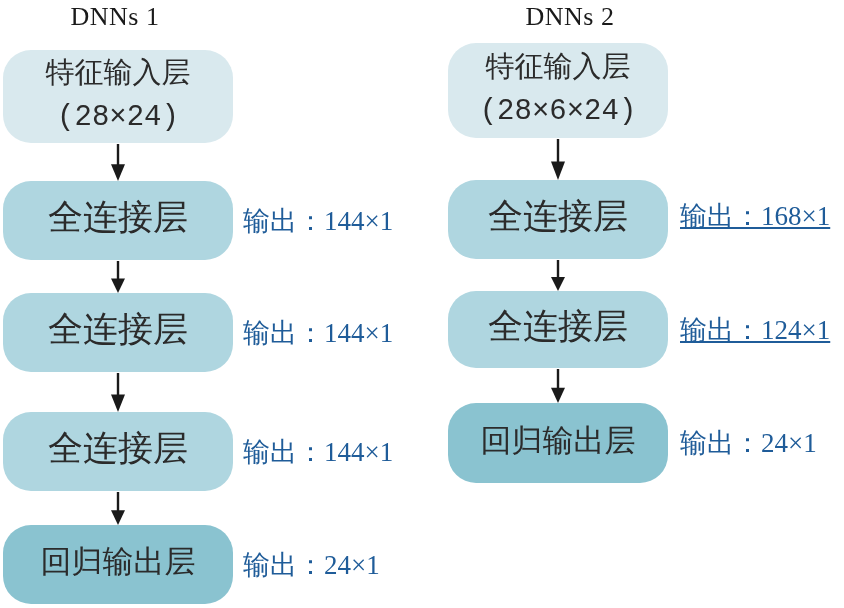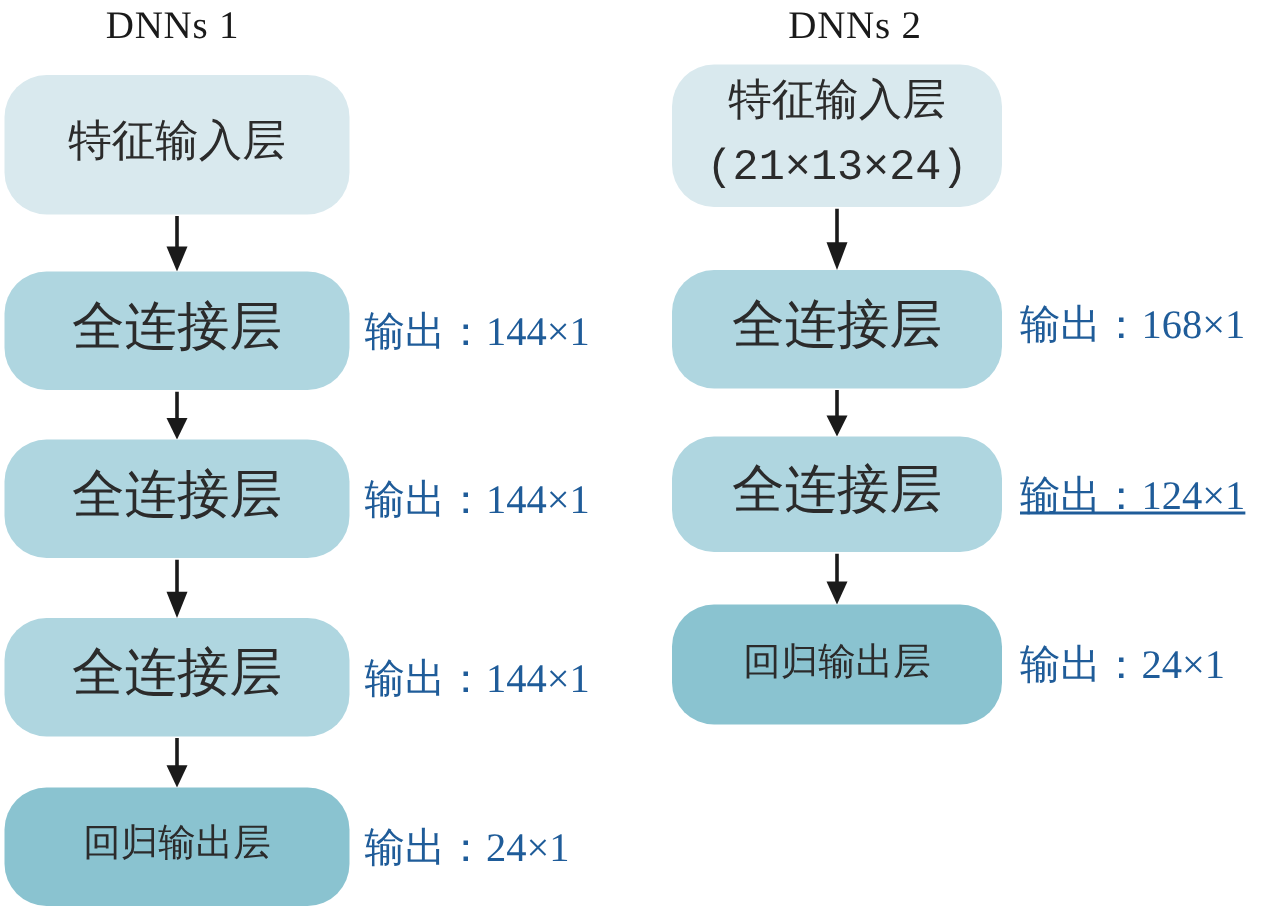--- a/index.html
+++ b/index.html
@@ -24,21 +24,21 @@
     display:flex;
     flex-direction:column;
     align-items:center;
     justify-content:center;
     color:var(--c-box_text,#2b2b2b);
     text-align:center;
     line-height:1.45;
   }
   .box.input{background:var(--c-input_box,#d9e9ee);font-size:29px;}
   .box.hidden{background:var(--c-hidden_box,#afd6e0);font-size:35px;}
-  .box.output{background:var(--c-output_box,#8ac3d0);font-size:25px;}
+  .box.output{background:var(--c-output_box,#8ac3d0);font-size:31px;}
   .box .line{white-space:nowrap;font-family:Liberation Mono, monospace;}
   .out-label{
     position:absolute;
     display:flex;
     align-items:center;
     font-size:27px;
     color:var(--c-label_text,#1f5c99);
     white-space:nowrap;
   }
   .arrow{
@@ -49,20 +49,21 @@
 </style>
 </head>
 <body>
 
 <div class="canvas">
 
   <div class="net-title" style="left:45px;top:2px;">DNNs 1</div>
 
   <div class="box input" style="left:3px;top:50px;width:230px;height:93px;">
     <div class="line">特征输入层</div>
+    <div class="line">(28×24)</div>
   </div>
 
   <div class="arrow" style="left:108px;top:144px;height:37px;">
     <svg viewBox="0 0 20 40" preserveAspectRatio="none">
       <line x1="10" y1="0" x2="10" y2="24" stroke="#1a1a1a" stroke-width="2.4"></line>
       <polygon points="3,22 17,22 10,40" fill="#1a1a1a"></polygon>
     </svg>
   </div>
 
   <div class="box hidden" style="left:3px;top:181px;width:230px;height:79px;">
@@ -103,34 +104,34 @@
 
   <div class="box output" style="left:3px;top:525px;width:230px;height:79px;">
     <div class="line">回归输出层</div>
   </div>
   <div class="out-label" style="left:243px;top:525px;height:79px;">输出：24×1</div>
 
   <div class="net-title" style="left:500px;top:2px;">DNNs 2</div>
 
   <div class="box input" style="left:448px;top:43px;width:220px;height:95px;">
     <div class="line">特征输入层</div>
-    <div class="line">(21×13×24)</div>
+    <div class="line">(28×6×24)</div>
   </div>
 
   <div class="arrow" style="left:548px;top:139px;height:41px;">
     <svg viewBox="0 0 20 40" preserveAspectRatio="none">
       <line x1="10" y1="0" x2="10" y2="24" stroke="#1a1a1a" stroke-width="2.4"></line>
       <polygon points="3,22 17,22 10,40" fill="#1a1a1a"></polygon>
     </svg>
   </div>
 
   <div class="box hidden" style="left:448px;top:180px;width:220px;height:79px;">
     <div class="line">全连接层</div>
   </div>
-  <div class="out-label" style="left:680px;top:176px;height:79px;">输出：168×1</div>
+  <div class="out-label" style="left:680px;top:176px;height:79px;text-decoration:underline;">输出：168×1</div>
 
   <div class="arrow" style="left:548px;top:260px;height:31px;">
     <svg viewBox="0 0 20 40" preserveAspectRatio="none">
       <line x1="10" y1="0" x2="10" y2="24" stroke="#1a1a1a" stroke-width="2.4"></line>
       <polygon points="3,22 17,22 10,40" fill="#1a1a1a"></polygon>
     </svg>
   </div>
 
   <div class="box hidden" style="left:448px;top:291px;width:220px;height:77px;">
     <div class="line">全连接层</div>

